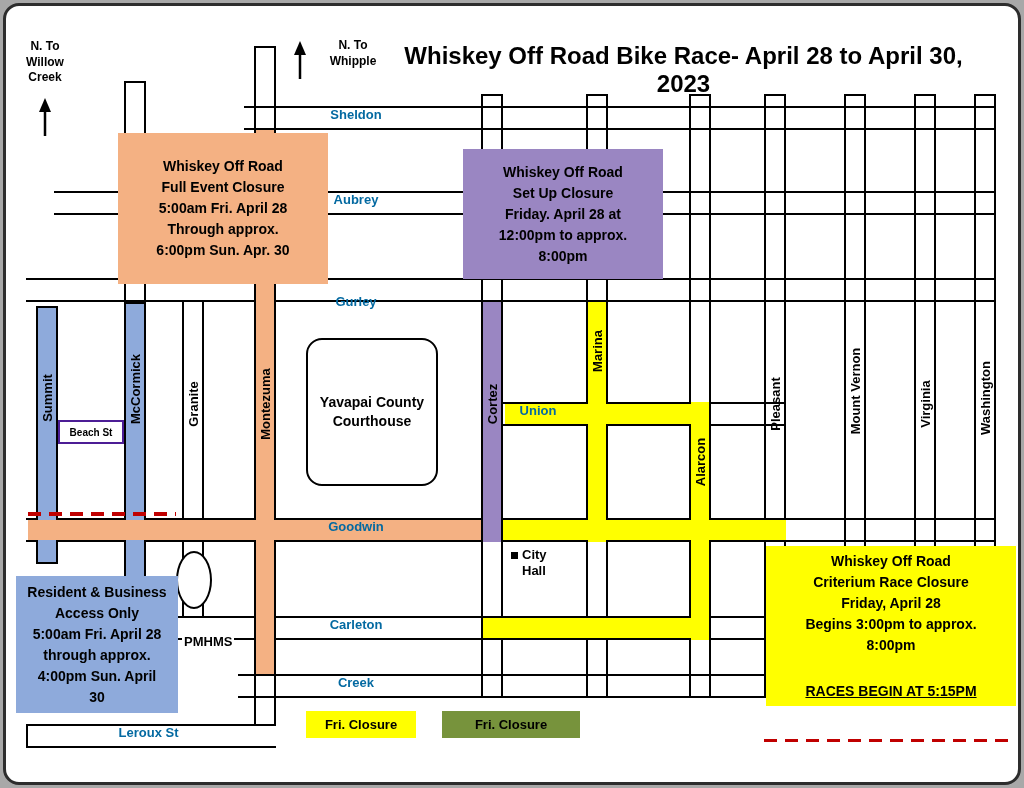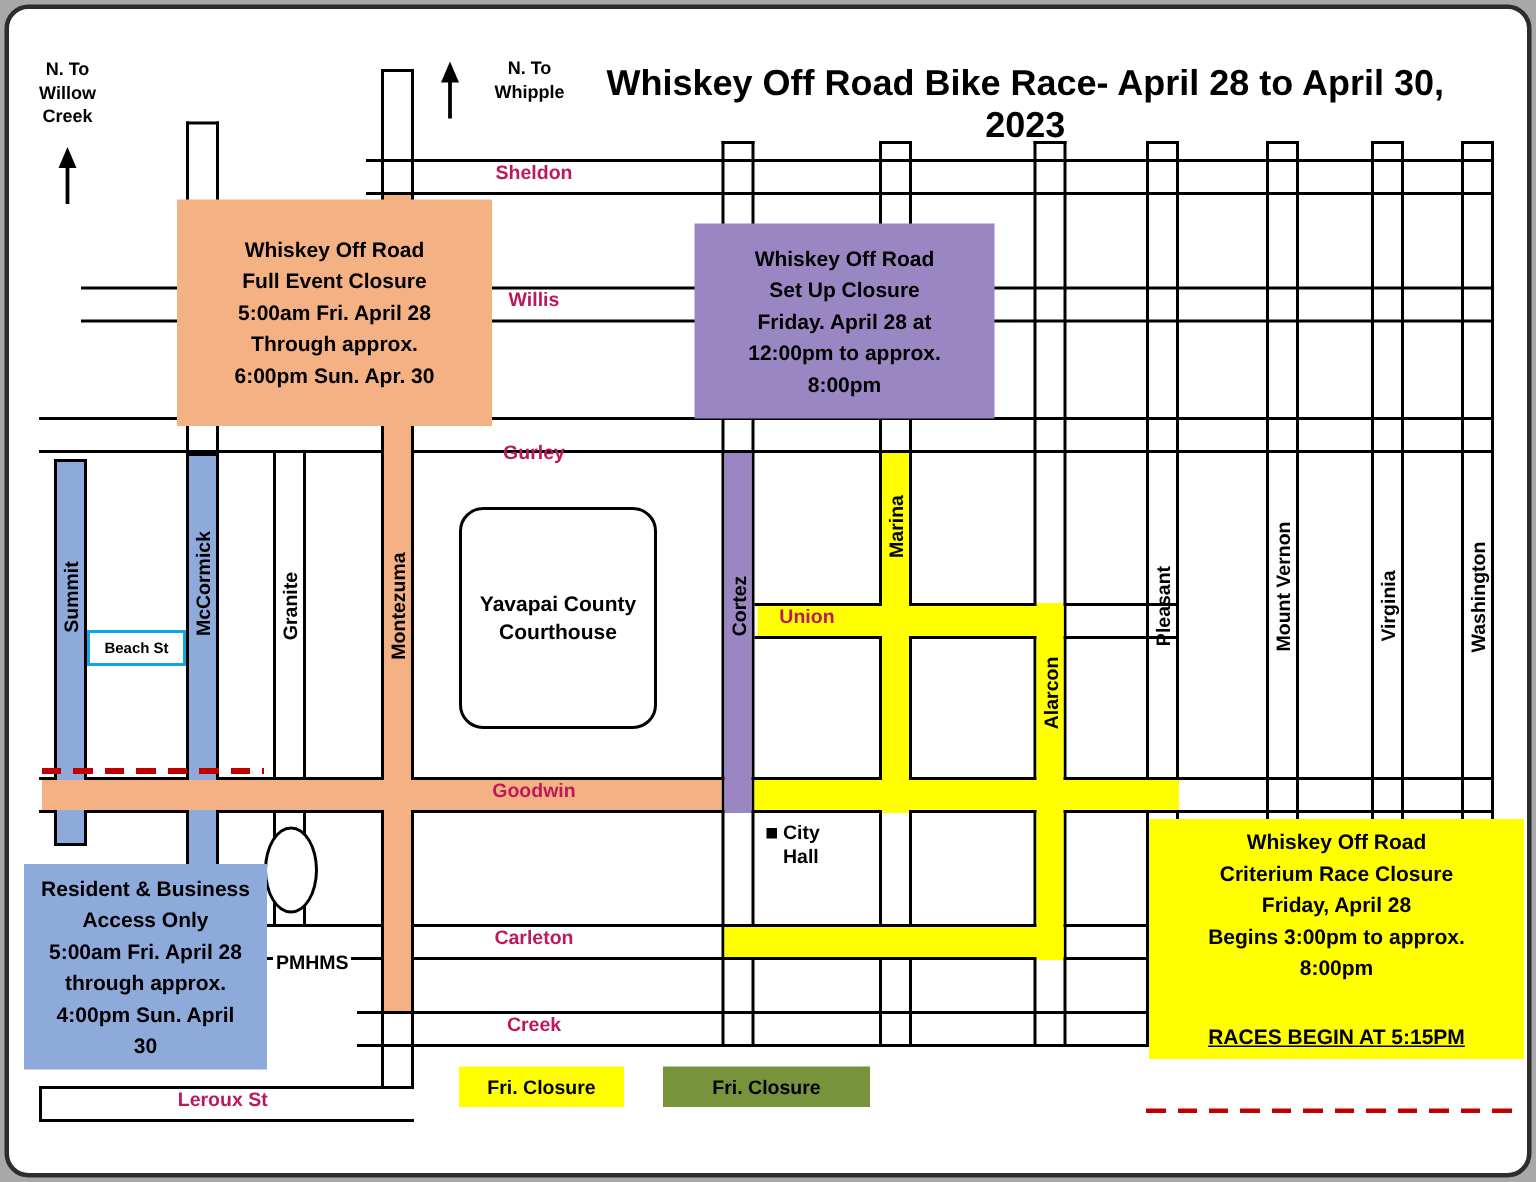--- a/index.html
+++ b/index.html
@@ -10,21 +10,21 @@
 
   .h-street { position: absolute; height: 24px; border-top: 2px solid #000; border-bottom: 2px solid #000; z-index: 1; }
   .v-street { position: absolute; width: 22px; border-left: 2px solid #000; border-right: 2px solid #000; z-index: 1; }
   .cap-top { border-top: 2px solid #000; }
   .cap-left { border-left: 2px solid #000; }
 
   .strip { position: absolute; z-index: 2; }
   .strip.bordered { border: 2px solid #000; }
 
   .h-label { position: absolute; height: 16px; display: flex; align-items: center; justify-content: center;
-             font-weight: bold; font-size: 13px; color: #be185d; z-index: 4; }
+             font-weight: bold; font-size: 13px; color: #0369a1; z-index: 4; }
   .v-label { position: absolute; width: 130px; height: 22px; display: flex; align-items: center; justify-content: center;
              font-weight: bold; font-size: 13px; color: #000; transform: rotate(-90deg); z-index: 4; }
 
   .callout { position: absolute; display: flex; flex-direction: column; align-items: center; justify-content: center;
              text-align: center; font-weight: bold; font-size: 14px; line-height: 1.5; white-space: pre-line;
              color: #000; z-index: 5; }
   .races { text-decoration: underline; margin-top: 25px; white-space: pre-line; }
 
   .legend-box { position: absolute; height: 27px; display: flex; align-items: center; justify-content: center;
                 font-weight: bold; font-size: 13px; color: #000; z-index: 5; }
@@ -33,21 +33,21 @@
   .dashed-red { position: absolute; height: 4px;
                 background: repeating-linear-gradient(90deg, #C00000 0 13px, transparent 13px 21px); z-index: 3; }
 
   .compass-label { position: absolute; font-weight: bold; font-size: 12px; text-align: center;
                    white-space: pre-line; line-height: 1.3; z-index: 5; }
   .title { position: absolute; font-weight: bold; font-size: 24px; text-align: center; color: #000; z-index: 5; }
 
   .courthouse { position: absolute; border: 2px solid #000; border-radius: 16px; background: #fff;
                 display: flex; align-items: center; justify-content: center; text-align: center;
                 font-weight: bold; font-size: 14px; line-height: 1.35; white-space: pre-line; z-index: 2; }
-  .beach { position: absolute; border: 2px solid #0ea5e9; background: #fff; display: flex; align-items: center;
+  .beach { position: absolute; border: 2px solid #4c1d95; background: #fff; display: flex; align-items: center;
            justify-content: center; font-weight: bold; font-size: 10px; z-index: 3; }
   .oval { position: absolute; border: 2px solid #000; border-radius: 50%; background: #fff; z-index: 2; }
   .cityhall-sq { position: absolute; width: 7px; height: 7px; background: #000; z-index: 4; }
   .cityhall-label { position: absolute; font-weight: bold; font-size: 13px; line-height: 1.25; white-space: pre-line; z-index: 4; }
   .pmhms { position: absolute; font-weight: bold; font-size: 13px; background: #fff; padding: 0 2px; z-index: 4; }
   svg.arrow { position: absolute; z-index: 5; }
 </style>
 </head>
 <body>
 
@@ -105,21 +105,21 @@
 
   <div class="dashed-red" style="left:22px; top:506px; width:148px;"></div>
 
   <div class="beach" style="left:52px; top:414px; width:66px; height:24px;">Beach St</div>
   <div class="cityhall-sq" style="left:505px; top:546px;"></div>
   <div class="cityhall-label" style="left:516px; top:541px; width:40px;">City
 Hall</div>
   <div class="pmhms" style="left:176px; top:628px;">PMHMS</div>
 
   <div class="h-label" style="left:300px; top:100px; width:100px;">Sheldon</div>
-  <div class="h-label" style="left:300px; top:185px; width:100px;">Willis</div>
+  <div class="h-label" style="left:300px; top:185px; width:100px;">Aubrey</div>
   <div class="h-label" style="left:300px; top:272px; width:100px;margin-top:15px;">Gurley</div>
   <div class="h-label" style="left:500px; top:396px; width:64px;">Union</div>
   <div class="h-label" style="left:300px; top:512px; width:100px;">Goodwin</div>
   <div class="h-label" style="left:300px; top:610px; width:100px;">Carleton</div>
   <div class="h-label" style="left:300px; top:668px; width:100px;">Creek</div>
   <div class="h-label" style="left:95px; top:718px; width:95px;">Leroux St</div>
 
   <div class="v-label" style="left:-24px; top:381px;">Summit</div>
   <div class="v-label" style="left:64px; top:372px;">McCormick</div>
   <div class="v-label" style="left:122px; top:387px;">Granite</div>

